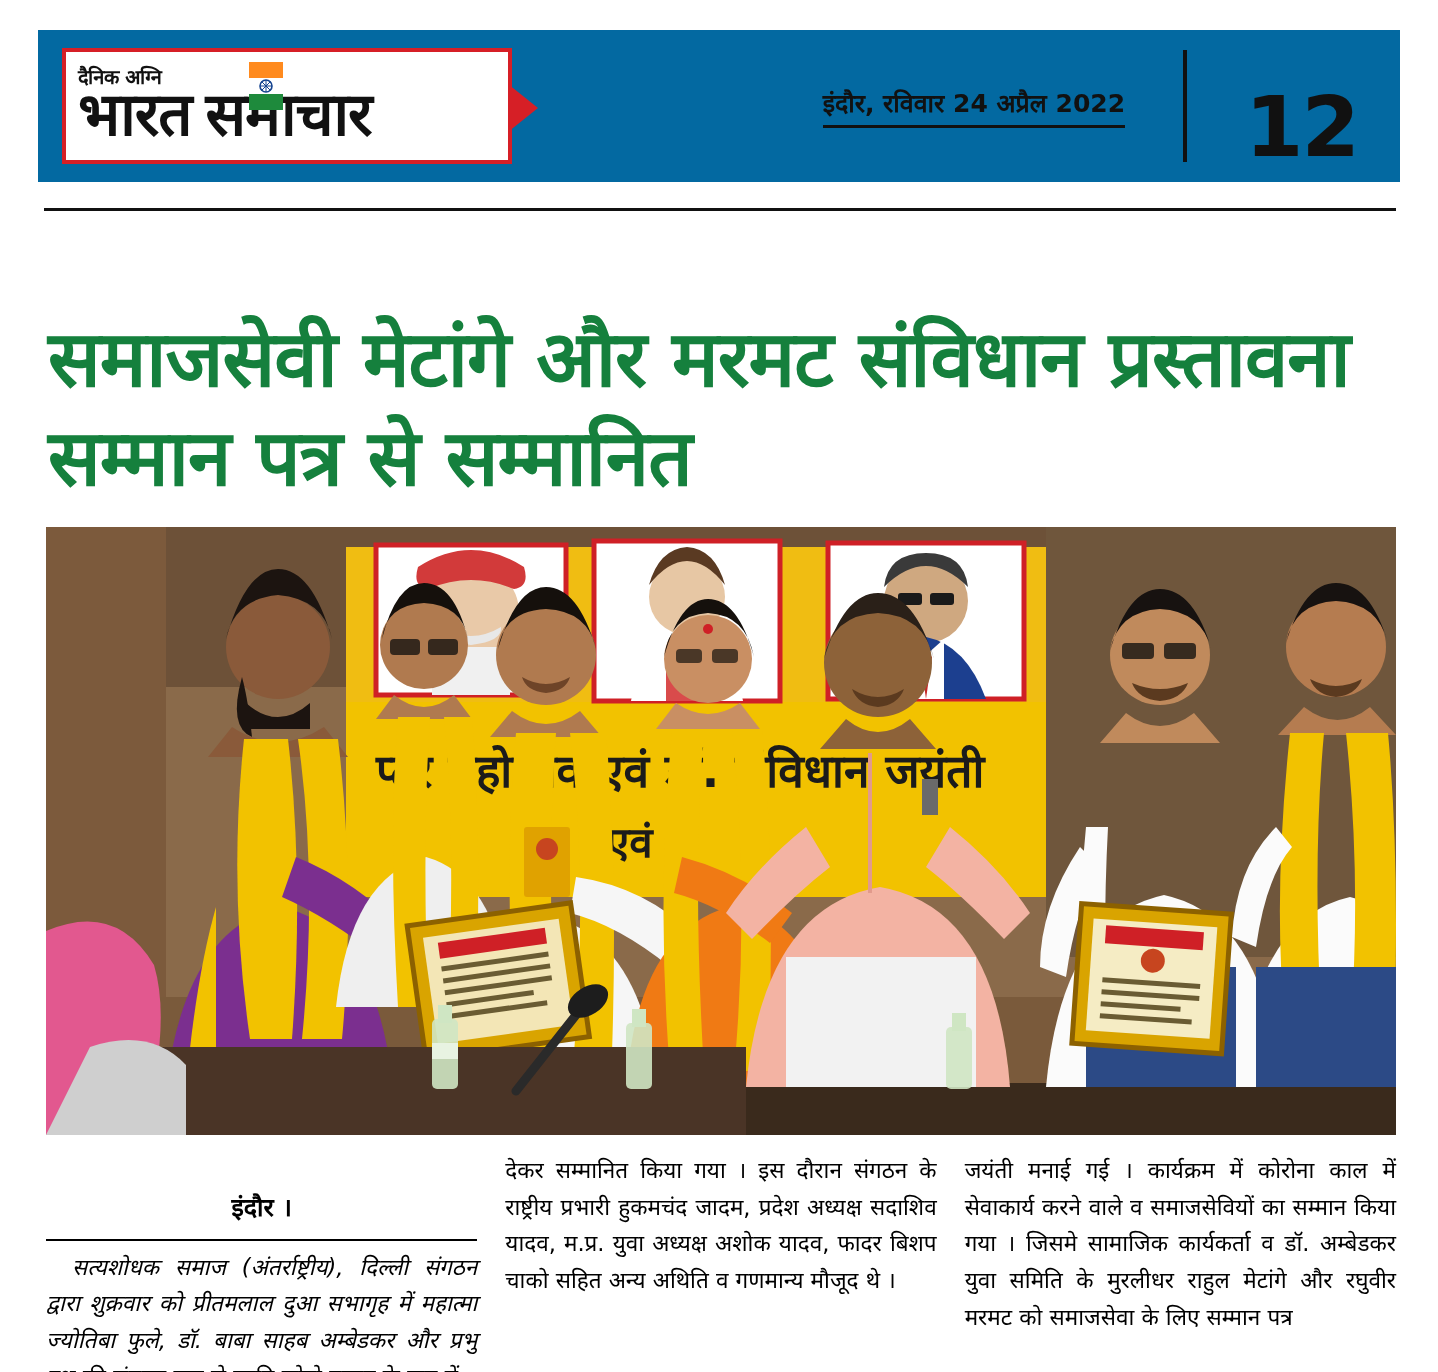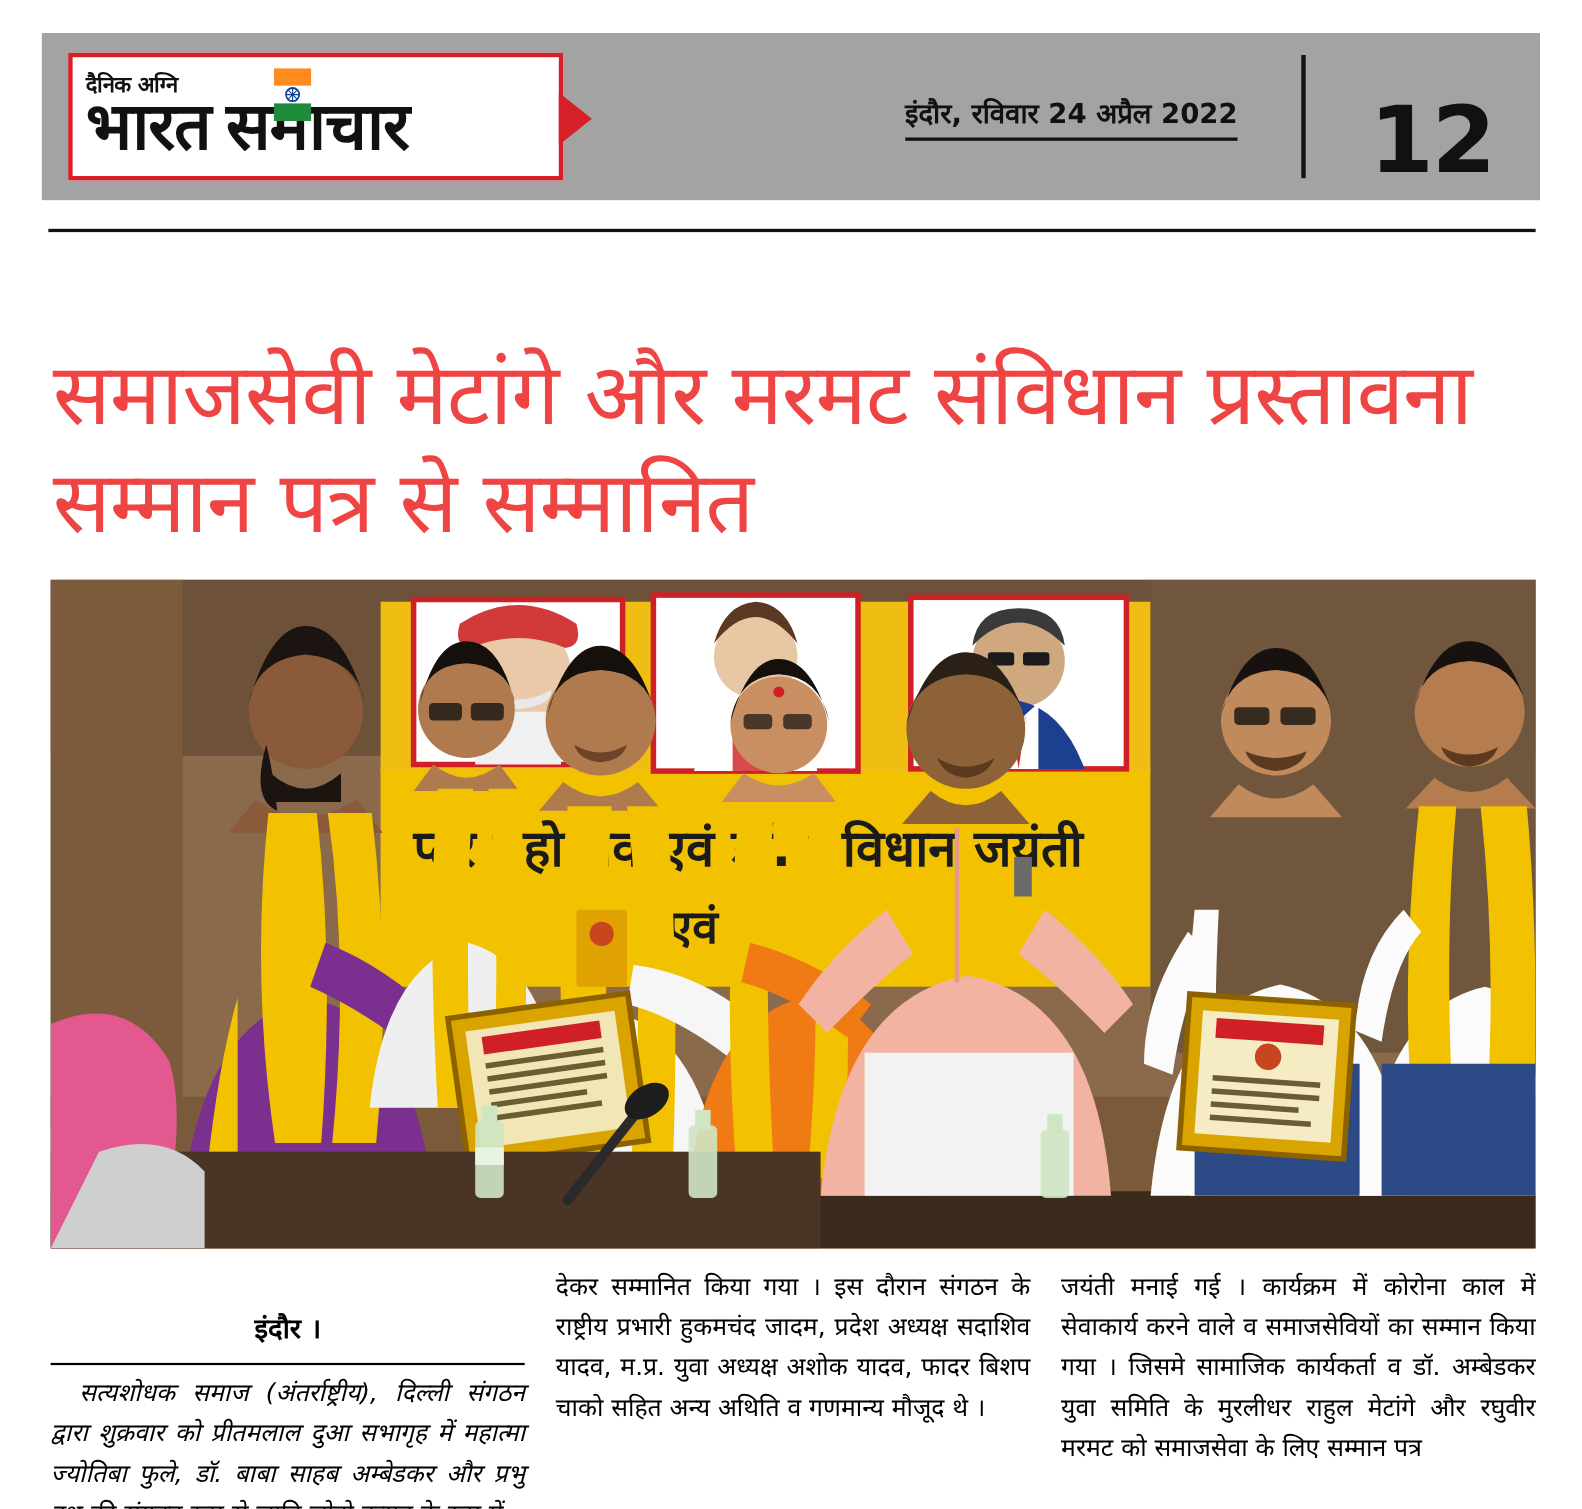--- a/index.html
+++ b/index.html
@@ -23,21 +23,21 @@
     padding: 0;
   }
 
   
   .masthead {
     position: absolute;
     left: 38px;
     top: 30px;
     width: 1362px;
     height: 152px;
-    background: #a3a3a3;
+    background: #0369a1;
     box-sizing: border-box;
     display: flex;
     align-items: center;
   }
   .logo-box {
     margin-left: 24px;
     width: 450px;
     height: 116px;
     border: 4px solid #d61f26;
     background: #ffffff;
@@ -133,24 +133,24 @@
     background: #111;
   }
 
   
   .headline {
     position: absolute;
     left: 48px;
     top: 258px;
     width: 1350px;
     font-family: "DejaVu Sans", sans-serif;
-    font-weight: normal;
+    font-weight: bold;
     font-size: 78px;
     line-height: 1.26;
-    color: #ef4444;
+    color: #15803d;
     letter-spacing: -1px;
   }
 
   
   .photo {
     position: absolute;
     left: 46px;
     top: 527px;
     width: 1350px;
     height: 608px;

